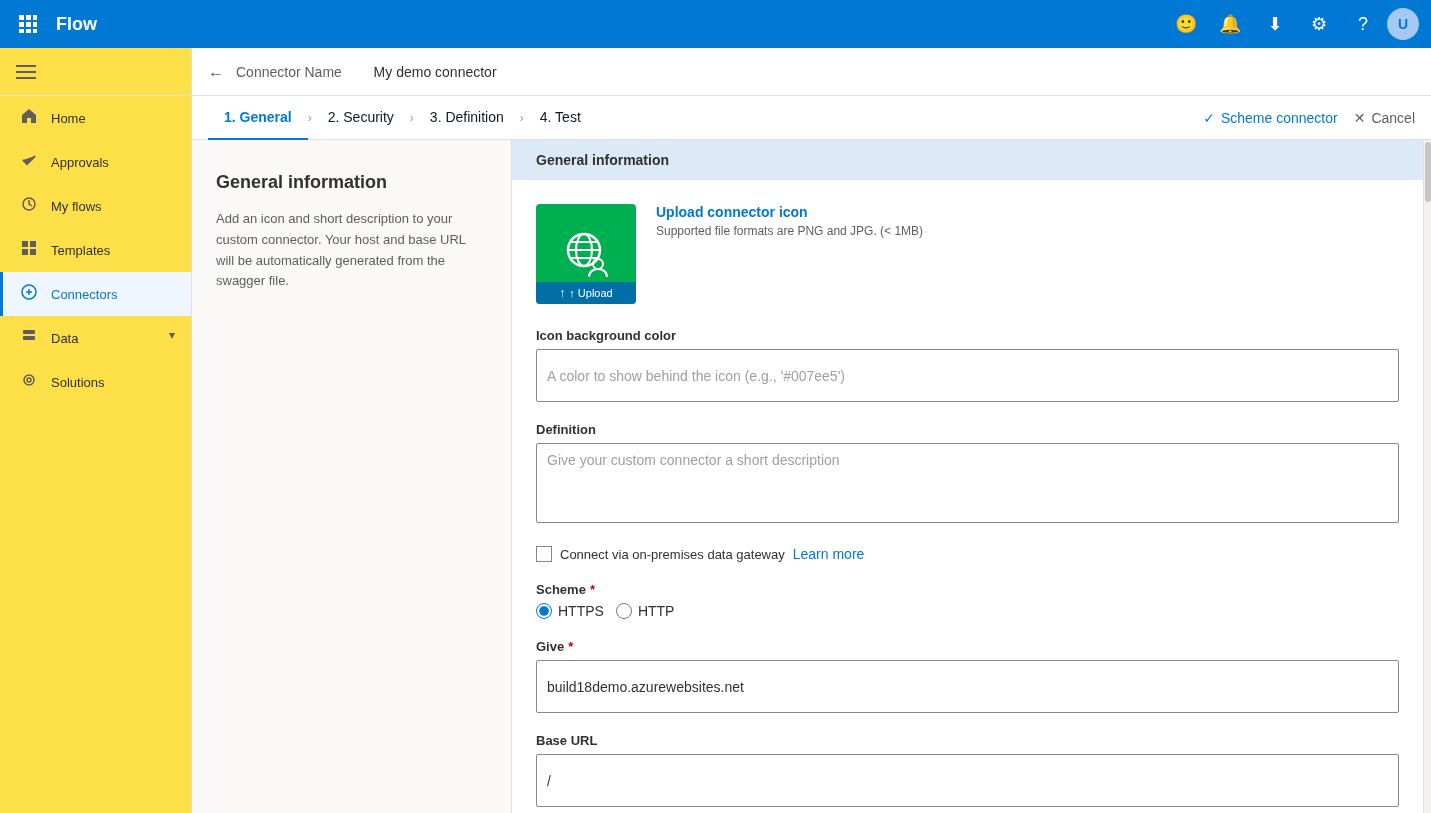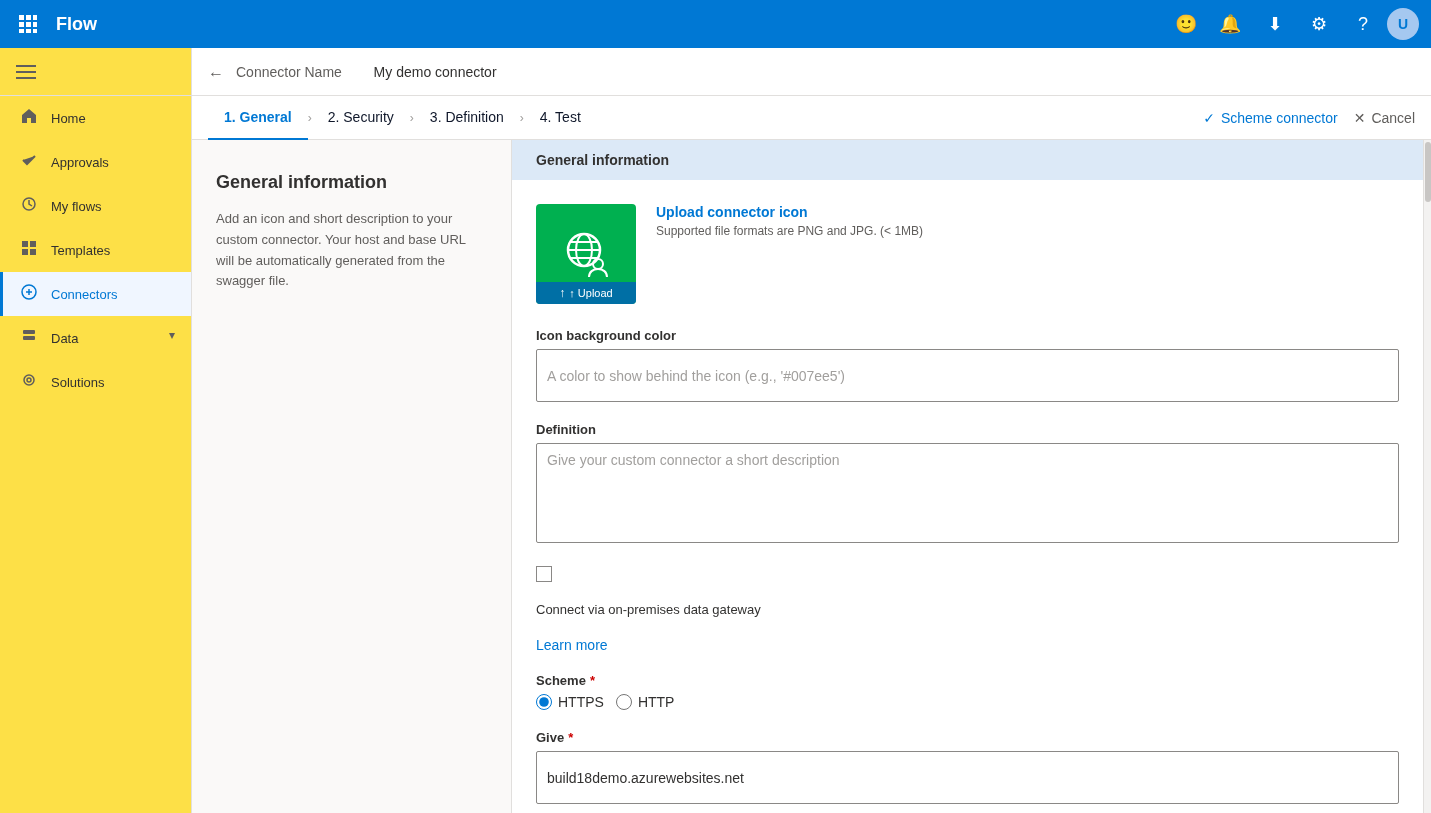--- a/index.html
+++ b/index.html
@@ -241,38 +241,37 @@
       border: 1px solid #8a8886;
       border-radius: 2px;
       padding: 0 10px;
       font-size: 14px;
       color: #323130;
       background: white;
       outline: none;
     }
     .form-textarea {
       width: 100%;
-      height: 100px;
+      height: 80px;
       border: 1px solid #8a8886;
       border-radius: 2px;
       padding: 8px 10px;
       font-size: 14px;
       color: #323130;
       background: white;
       resize: none;
       outline: none;
       font-family: inherit;
     }
     .form-input::placeholder, .form-textarea::placeholder { color: #a19f9d; }
 
     
     .checkbox-row {
-      display: flex; align-items: flex-start; gap: 20px;
+      display: flex; align-items: flex-end; gap: 8px;
       margin-bottom: 20px;
-      flex-direction: column;
     }
     .checkbox-box {
       width: 16px; height: 16px;
       border: 1px solid #8a8886; background: white;
       cursor: pointer; flex-shrink: 0;
     }
     .checkbox-label { font-size: 13px; color: #323130; }
     .checkbox-link { color: #0078d4; cursor: pointer; }
 
     

